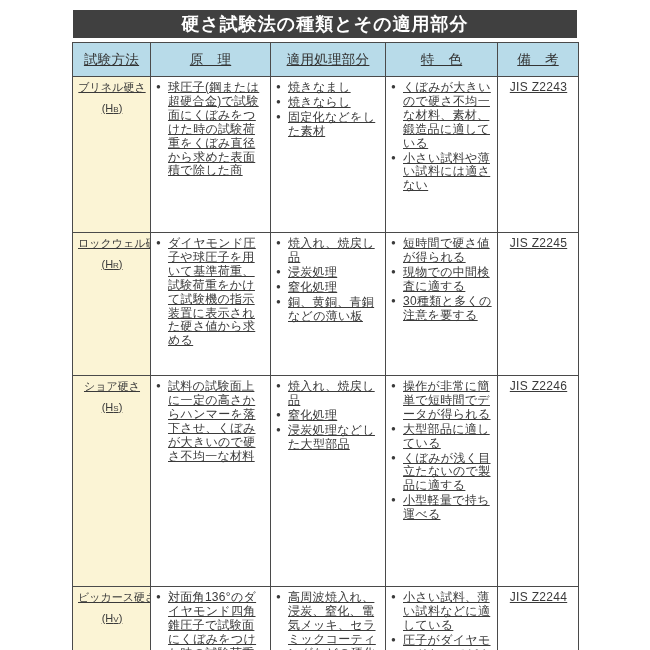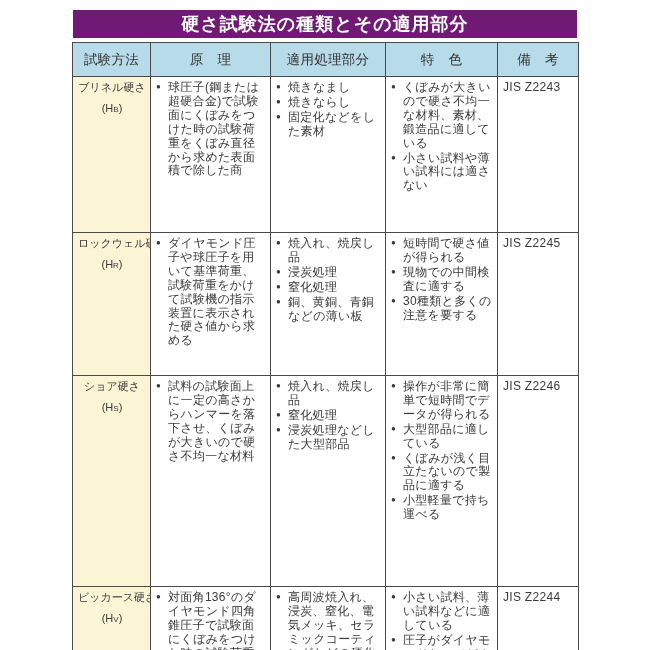--- a/index.html
+++ b/index.html
@@ -1,45 +1,46 @@
 <!DOCTYPE html>
 <html><head>
 <meta charset="utf-8">
 <style>
   html,body { margin:0; padding:0; background:#ffffff; }
   body { font-family: "Liberation Sans", "DejaVu Sans", sans-serif; color:#3a3a3a; }
   .page { position:relative; width:650px; height:650px; background:#ffffff; overflow:hidden; }
 
   .title-bar {
     position:absolute; left:73px; top:10px; width:504px; height:28px;
-    background:#701a75; color:#ffffff; font-size:18px; font-weight:bold;
+    background:#404040; color:#ffffff; font-size:18px; font-weight:bold;
     display:flex; align-items:center; justify-content:center; letter-spacing:1px;
   }
 
   table.hardness {
     position:absolute; left:72px; top:42px; width:506px;
     border-collapse:collapse; table-layout:fixed;
     border:1px solid #4a4a4a;
   }
   table.hardness td, table.hardness th {
     border:1px solid #4a4a4a; vertical-align:top; padding:4px 4px 3px 5px;
     font-size:12px; line-height:1.16; letter-spacing:0.3px; font-weight:normal;
     overflow:hidden;
+    text-decoration:underline;
   }
   tr.hdr th {
     background:#b8dbe9; text-align:center; vertical-align:middle;
     font-size:13.5px; height:29px; padding:2px; color:#333;
   }
   td.method {
     background:#fbf4d5; text-align:center; vertical-align:middle; padding:2px;
   }
   td.method .mname { font-size:11px; white-space:nowrap; letter-spacing:0; }
   td.method .msym  { font-size:11px; margin-top:8px; letter-spacing:0; }
   td.method .msym .sub { font-size:8px; }
-  td.remark { vertical-align:middle; font-size:12px; letter-spacing:0; white-space:nowrap; padding:2px; }
+  td.remark { text-align:center; vertical-align:middle; font-size:12px; letter-spacing:0; white-space:nowrap; padding:2px; }
 
   .list .item { position:relative; padding-left:12px; margin-bottom:1px; }
   .list .item::before { content:"\25CF"; position:absolute; left:0; top:1px; font-size:8px; color:#3a3a3a; }
 
   tr.r1 { height:156px; }
   tr.r2 { height:143px; }
   tr.r3 { height:211px; }
   tr.r4 { height:125px; }
 </style>
 </head>

